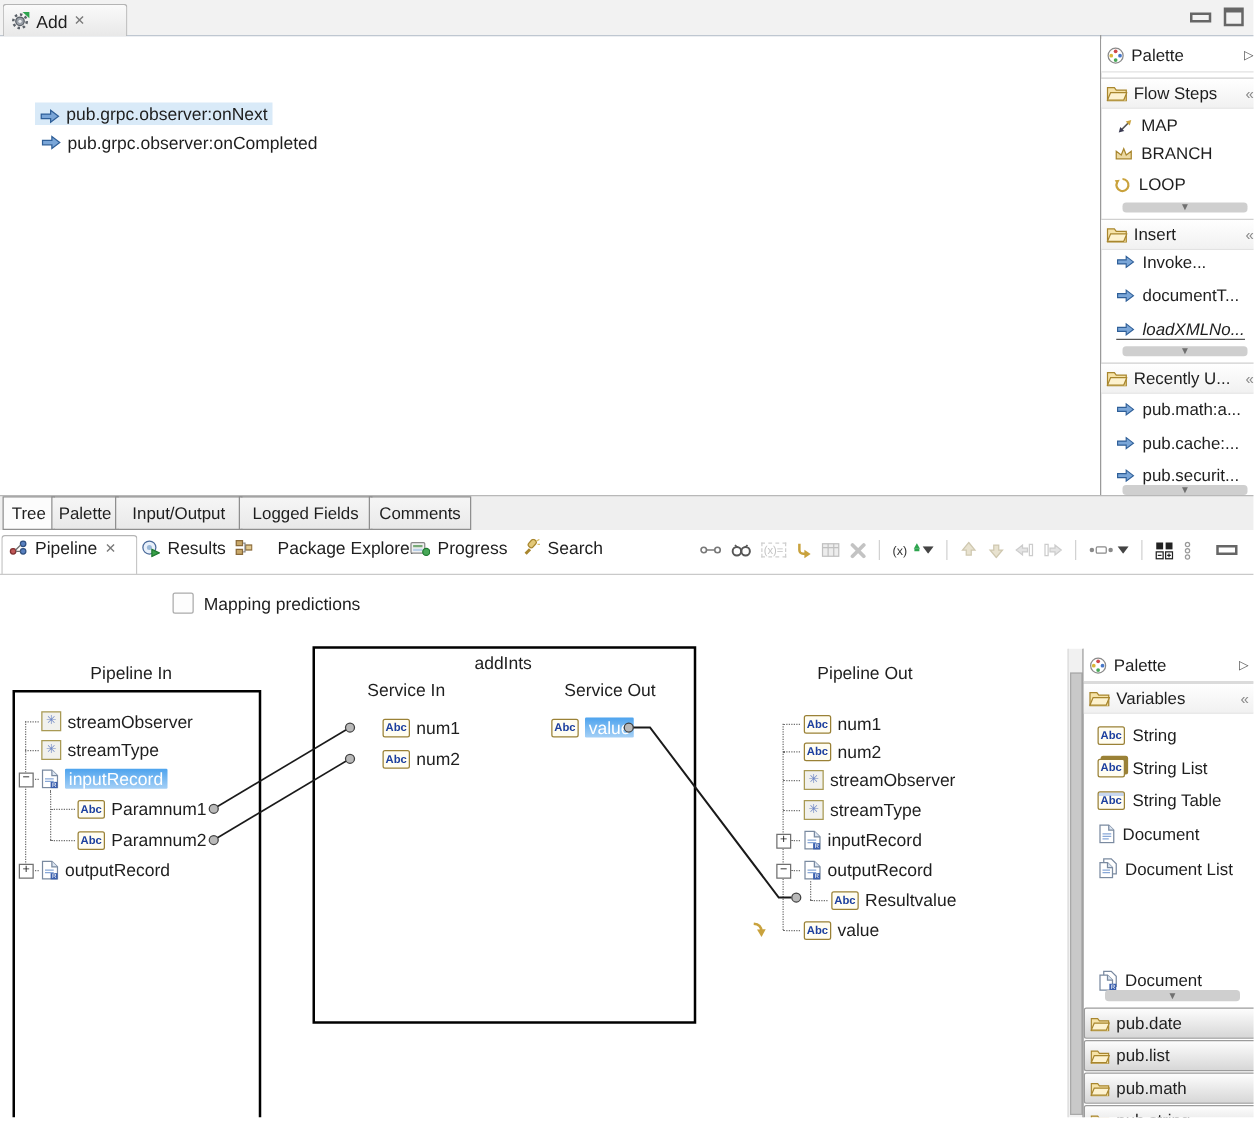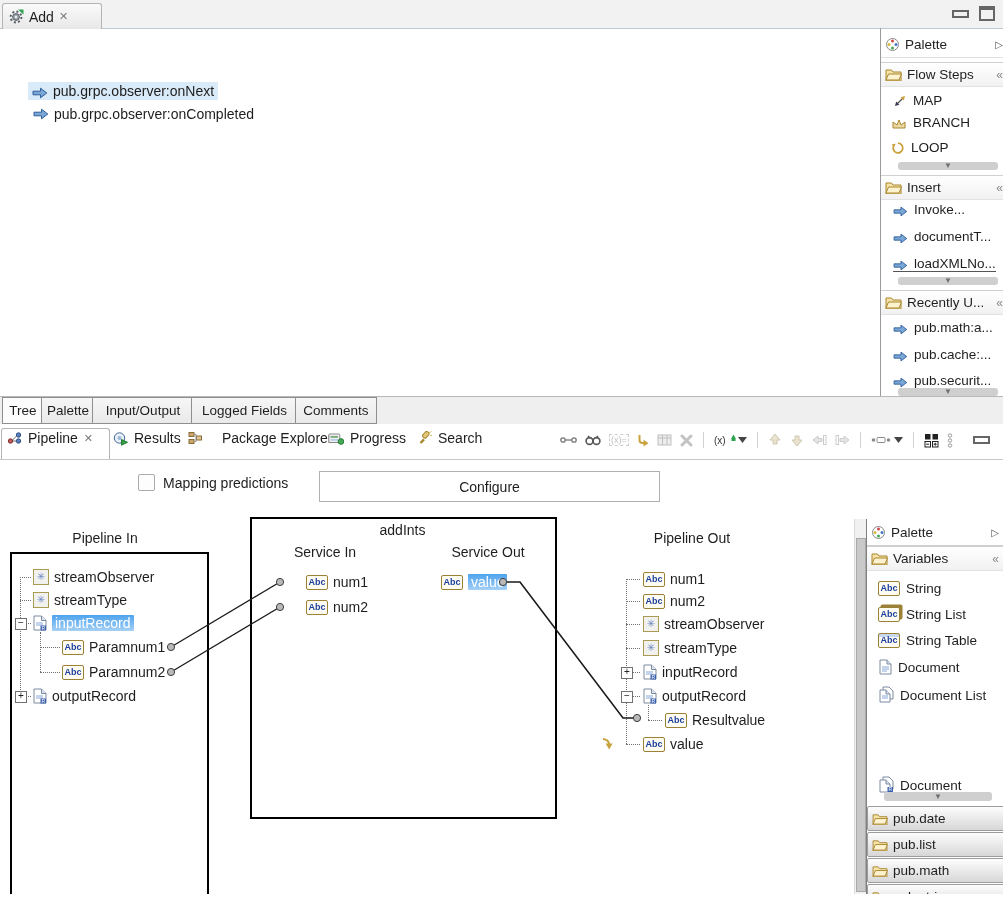--- a/index.html
+++ b/index.html
@@ -22,21 +22,21 @@
   .edtab{position:absolute;left:2px;top:3px;width:86px;height:25px;background:linear-gradient(#fafafa,#e8e8e8);
          border:1px solid #b4b4b4;border-bottom:none;border-radius:3px 3px 0 0;
          display:flex;align-items:center;gap:5px;padding:0 6px;font-size:14px;}
   .closex{font-size:11px;color:#7a7a7a;font-weight:bold;cursor:default;}
   .ico-min{width:13px;height:4px;border:2px solid #666;}
   .ico-max{width:12px;height:9px;border:2px solid #666;border-top-width:4px;}
   
   .pal-hdr{position:absolute;display:flex;align-items:center;gap:5px;font-size:13.5px;
            background:linear-gradient(#ffffff,#f1f1f1);border-top:1px solid #d0d0d0;
            border-bottom:1px solid #e2e2e2;padding:0 4px;}
-  .pal-item{position:absolute;display:flex;align-items:flex-end;gap:6px;font-size:13.5px;white-space:nowrap;}
+  .pal-item{position:absolute;display:flex;align-items:center;gap:6px;font-size:13.5px;white-space:nowrap;}
   .pin{margin-left:auto;color:#8a8a8a;font-size:12px;}
   .tri{color:#555;font-size:10px;}
   .chevbar{position:absolute;height:8px;background:#cfcfcf;border-radius:3px;
            display:flex;align-items:center;justify-content:center;color:#707070;font-size:8px;line-height:6px;}
   .collapsed-hdr{position:absolute;left:867px;width:135px;height:23px;
            background:linear-gradient(#fdfdfd,#d7d7d7);border:1px solid #9c9c9c;border-radius:2px;
            display:flex;align-items:center;gap:5px;padding:0 4px;font-size:13.5px;}
   
   .bandtab{position:absolute;top:397px;height:25px;background:linear-gradient(#f6f6f6,#e9e9e9);
            border:1px solid #8f8f8f;display:flex;align-items:center;justify-content:center;font-size:13.5px;}
@@ -180,21 +180,21 @@
     <span>Invoke...</span>
   </div>
   <div class="pal-item" style="left:893px;top:229px;">
     <span class="tbico">
         <svg width="15" height="11" viewBox="0 0 16 12">
           <path d="M1 4.2 h7.5 V1.2 L14.8 6 L8.5 10.8 V7.8 H1 z" fill="#7aa6d8" stroke="#2f5f98"></path>
         </svg>
       </span>
     <span>documentT...</span>
   </div>
-  <div class="pal-item" style="left:893px;top:256px;border-bottom:1px solid #555;">
+  <div class="pal-item" style="left:893px;top:256px;border-bottom:1px solid #555;font-style:italic;">
     <span class="tbico">
         <svg width="15" height="11" viewBox="0 0 16 12">
           <path d="M1 4.2 h7.5 V1.2 L14.8 6 L8.5 10.8 V7.8 H1 z" fill="#7aa6d8" stroke="#2f5f98"></path>
         </svg>
       </span>
     <span>loadXMLNo...</span>
   </div>
   <div class="chevbar" style="left:898px;top:277px;width:100px;">▼</div>
 
   <div class="pal-hdr" style="left:881px;top:290px;width:118px;height:23px;">
@@ -404,23 +404,20 @@
         </svg>
     </span>
     <span class="tbico" style="margin-left:12px;">
         <span class="ico-min"></span>
       </span>
 
   </div>
 
   <div class="chk" style="left:138px;top:474px;"></div>
   <div class="abs" style="left:163px;top:475px;font-size:14px;">Mapping predictions</div>
-  <div class="btn" style="left:319px;top:471px;width:339px;height:29px;">
-    <span>Configure</span>
-  </div>
 
   <div class="abs ctr" style="left:40px;top:529px;width:130px;height:18px;font-size:14px;">Pipeline In</div>
   <div class="abs" style="left:10px;top:552px;width:195px;height:349px;border:2.5px solid #000;z-index:1;"></div>
 
   <div class="vdot" style="left:20px;top:577px;height:119px;"></div>
   <div class="hdot" style="left:20px;top:577px;width:11px;"></div>
   <div class="hdot" style="left:20px;top:600px;width:11px;"></div>
   <div class="hdot" style="left:26px;top:623px;width:5px;"></div>
   <div class="hdot" style="left:26px;top:696px;width:5px;"></div>
   <div class="vdot" style="left:40px;top:632px;height:40px;"></div>

